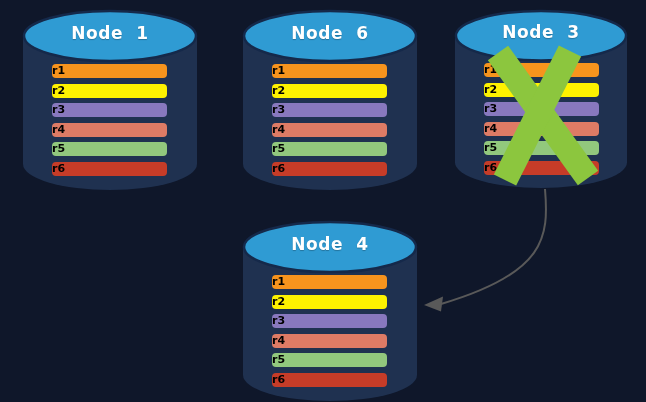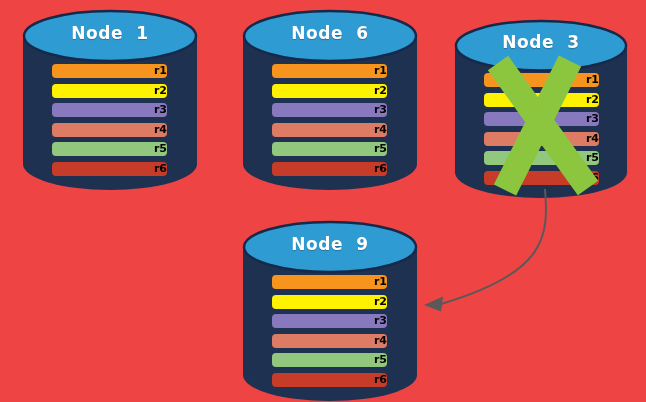--- a/index.html
+++ b/index.html
@@ -1,39 +1,39 @@
 <!DOCTYPE html>
 <html><head>
 <meta charset="utf-8">
 <style>
   html,body { margin:0; padding:0; background:#ffffff; }
   #canvas {
     position: relative;
     width: 646px; height: 402px;
-    background: #ef4444;
+    background: #0f172a;
     font-family: "DejaVu Sans", "Liberation Sans", sans-serif;
     overflow: hidden;
   }
   .node { position: absolute; width: 180px; height: 188px; }
   .cyl { position: absolute; left: 0; top: 0; width: 180px; height: 188px; display: block; }
   .cyl ellipse { stroke: #15294A; stroke-width: 2.5; }
   .node-title {
     position: absolute; top: 17px; left: 0; width: 100%;
     text-align: center;
     color: #ffffff; font-size: 17px; font-weight: bold;
     letter-spacing: 0.5px; word-spacing: 7px;
     text-shadow: 0 1px 1px rgba(0,0,0,0.25);
   }
   .bars {
     position: absolute; left: 32px; top: 58px; width: 115px;
     display: flex; flex-direction: column; gap: 5.5px;
   }
   .bar {
     height: 14px; border-radius: 4px;
-    text-align: right; line-height: 14px;
+    text-align: left; line-height: 14px;
     font-size: 11px; font-weight: bold; color: #000000;
   }
   .x-overlay { position: absolute; left: 0; top: 0; width: 178px; height: 186px; z-index: 5; }
   .x-overlay line { stroke-width: 25; stroke-linecap: butt; }
   #arrow-layer {
     position: absolute; left: 0; top: 0; width: 646px; height: 402px;
     pointer-events: none; z-index: 4;
   }
 </style>
 </head>
@@ -66,21 +66,21 @@
     <div class="bars">
       <div class="bar" style="background-color: rgb(247, 148, 29);">r1</div>
       <div class="bar" style="background-color: rgb(254, 242, 0);">r2</div>
       <div class="bar" style="background-color: rgb(136, 120, 190);">r3</div>
       <div class="bar" style="background-color: rgb(222, 123, 101);">r4</div>
       <div class="bar" style="background-color: rgb(146, 200, 125);">r5</div>
       <div class="bar" style="background-color: rgb(198, 60, 40);">r6</div>
     </div>
   </div>
 
-  <div class="node" style="left:452px; top:15px; width:178px;">
+  <div class="node" style="left:452px; top:5px; width:178px;">
     <svg class="cyl" style="width:178px;" viewBox="0 0 180 188">
       <path d="M3,30 L3,158 A87,26 0 0 0 177,158 L177,30 Z" fill="#1F3150"></path>
       <ellipse cx="90" cy="30" rx="86" ry="25" fill="#2F9BD3"></ellipse>
     </svg>
     <div class="node-title">Node 3</div>
     <div class="bars">
       <div class="bar" style="background-color: rgb(247, 148, 29);">r1</div>
       <div class="bar" style="background-color: rgb(254, 242, 0);">r2</div>
       <div class="bar" style="background-color: rgb(136, 120, 190);">r3</div>
       <div class="bar" style="background-color: rgb(222, 123, 101);">r4</div>
@@ -91,21 +91,21 @@
       <line x1="46" y1="48" x2="136" y2="173" stroke="#8CC63E"></line>
       <line x1="118" y1="46" x2="53" y2="175" stroke="#8CC63E"></line>
     </svg>
   </div>
 
   <div class="node" style="left:240px; top:217px;">
     <svg class="cyl" viewBox="0 0 180 188">
       <path d="M3,30 L3,158 A87,26 0 0 0 177,158 L177,30 Z" fill="#1F3150"></path>
       <ellipse cx="90" cy="30" rx="86" ry="25" fill="#2F9BD3"></ellipse>
     </svg>
-    <div class="node-title">Node 9</div>
+    <div class="node-title">Node 4</div>
     <div class="bars">
       <div class="bar" style="background-color: rgb(247, 148, 29);">r1</div>
       <div class="bar" style="background-color: rgb(254, 242, 0);">r2</div>
       <div class="bar" style="background-color: rgb(136, 120, 190);">r3</div>
       <div class="bar" style="background-color: rgb(222, 123, 101);">r4</div>
       <div class="bar" style="background-color: rgb(146, 200, 125);">r5</div>
       <div class="bar" style="background-color: rgb(198, 60, 40);">r6</div>
     </div>
   </div>
 

